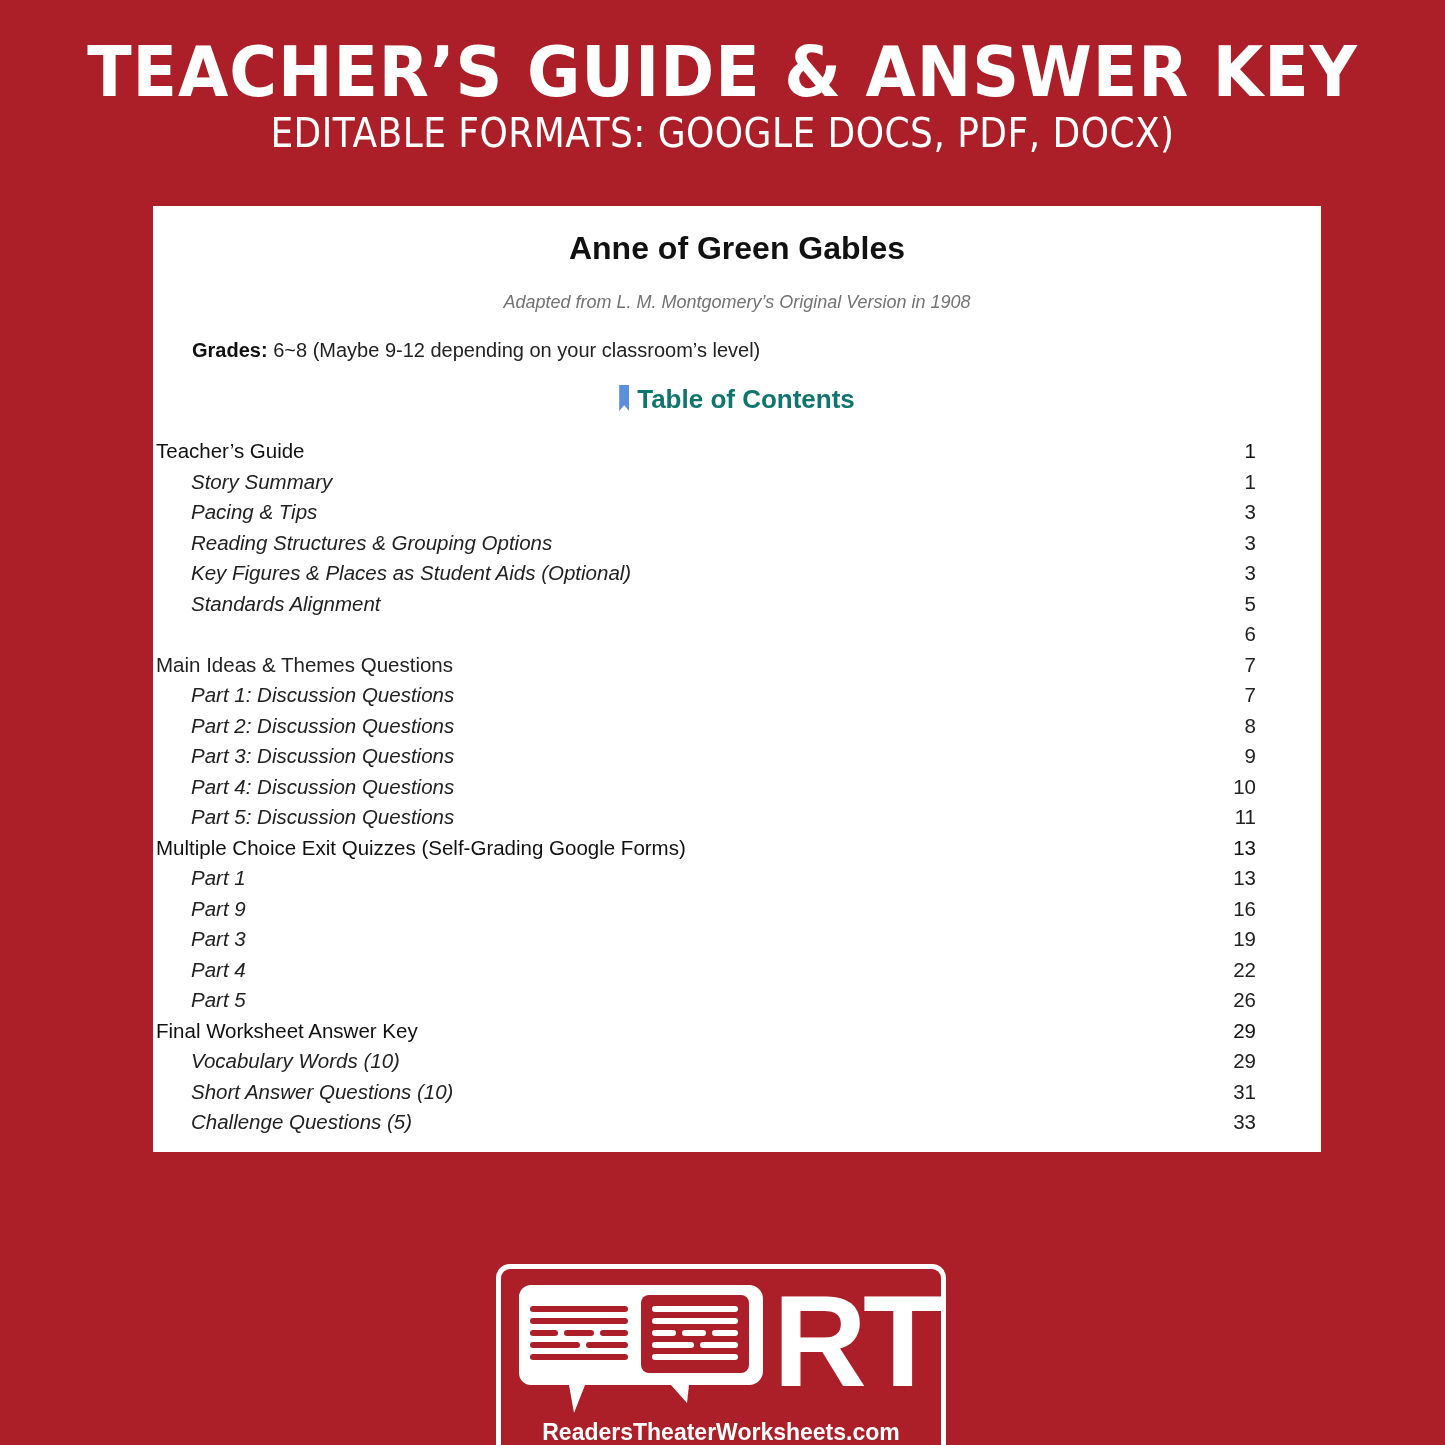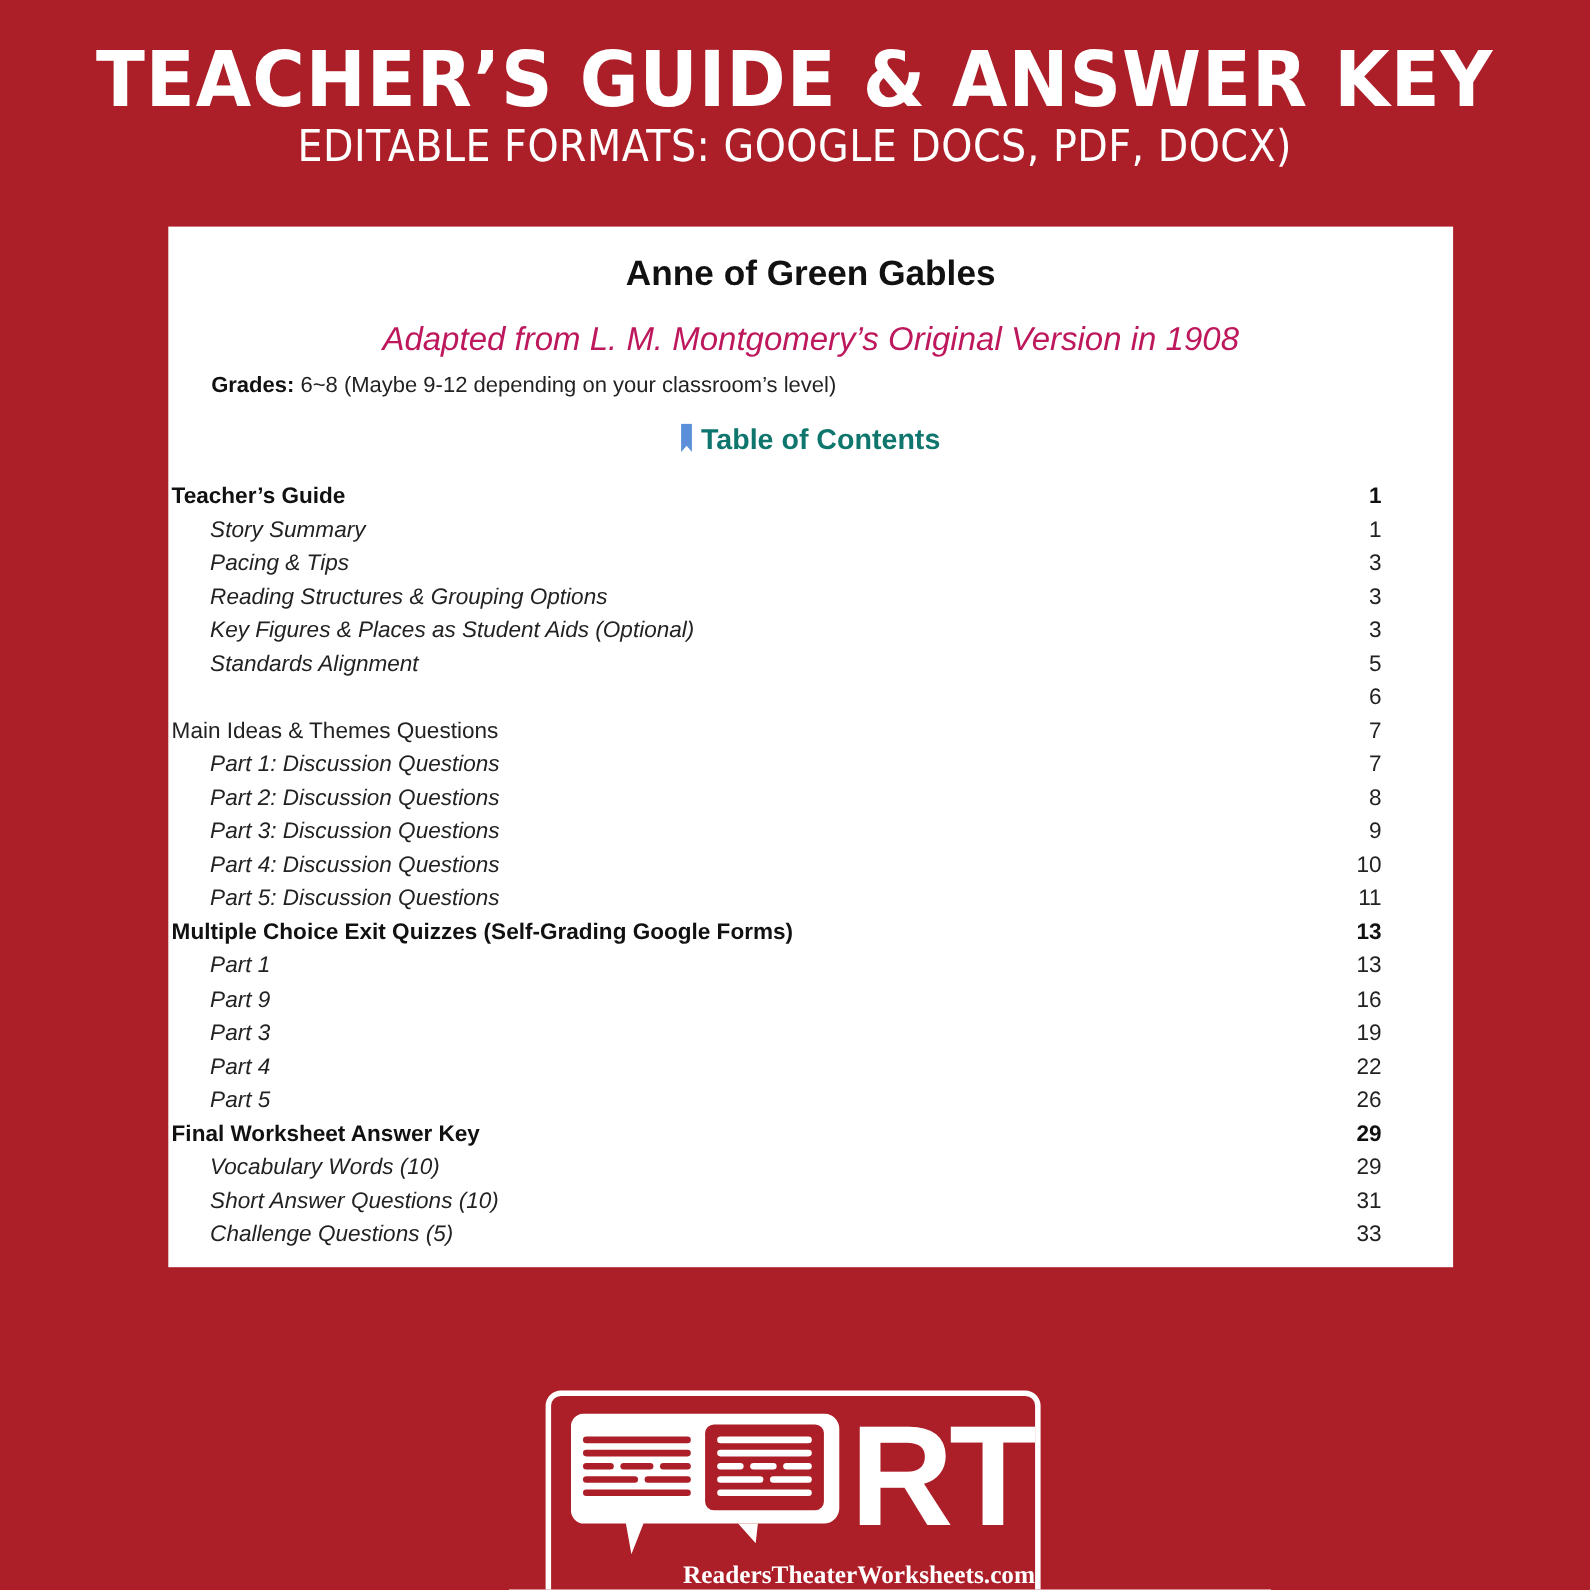--- a/index.html
+++ b/index.html
@@ -33,21 +33,21 @@
     color: #111111;
     padding-left: 29px;
   }
   .doc-title {
     position: absolute; left: 0; top: 226px; width: 100%;
     text-align: center; font-weight: bold; font-size: 32px;
   }
   .doc-title { top: 24px; }
   .doc-subtitle {
     position: absolute; left: 0; top: 86px; width: 100%;
-    text-align: center; font-style: italic; font-size: 30px; color: #be185d;
+    text-align: center; font-style: italic; font-size: 18px; color: #737373;
   }
   .doc-grades {
     position: absolute; left: 3px; top: 133px;
     font-size: 20px; color: #222;
   }
   .doc-grades b { color: #111; margin-left: 36px; }
   .toc-heading {
     position: absolute; left: 0; top: 178px; width: 100%;
     text-align: center; font-weight: bold; font-size: 26px; color: #0f766e;
   }
@@ -56,41 +56,41 @@
     background: #5b8fd9; vertical-align: -3px; margin-right: 8px;
     clip-path: polygon(0 0, 100% 0, 100% 100%, 50% 78%, 0 100%);
   }
   .toc {
     position: absolute; left: 3px; top: 230px; width: 1100px;
   }
   .toc-row {
     position: relative; height: 30.5px; font-size: 20.5px; line-height: 30px;
     color: #222;
   }
-  .toc-row.bold { font-weight: bold; color: #111; }
+  .toc-row.bold { font-weight: normal; color: #111; }
   .toc-row .lbl { position: absolute; left: 0; top: 0; white-space: nowrap; }
   .toc-row.sub .lbl { left: 35px; font-style: italic; }
   .toc-row .pg { position: absolute; right: 0; top: 0; }
   .logo {
     position: absolute; left: 496px; top: 1264px;
     width: 450px; height: 200px;
     border: 5px solid #ffffff; border-radius: 14px;
     box-sizing: border-box;
   }
   .logo svg { position: absolute; left: 18px; top: 16px; }
   .logo-rt {
     position: absolute; left: 272px; top: 2px;
     color: #ffffff; font-weight: bold; font-size: 130px; line-height: 140px;
     font-family: "Liberation Sans", sans-serif;
     letter-spacing: -4px;
   }
   .logo-url {
     position: absolute; left: 0; top: 150px; width: 100%;
-    text-align: right; color: #ffffff; font-weight: bold;
-    font-size: 23px; font-family: Liberation Serif, serif;
+    text-align: center; color: #ffffff; font-weight: bold;
+    font-size: 23px; font-family: Liberation Sans, sans-serif;
   }
 </style>
 </head>
 <body>
 
 <div class="banner-title">TEACHER’S GUIDE &amp; ANSWER KEY</div>
 <div class="banner-sub">EDITABLE FORMATS: GOOGLE DOCS, PDF, DOCX)</div>
 
 <div class="doc">
   <div class="doc-title">Anne of Green Gables</div>

